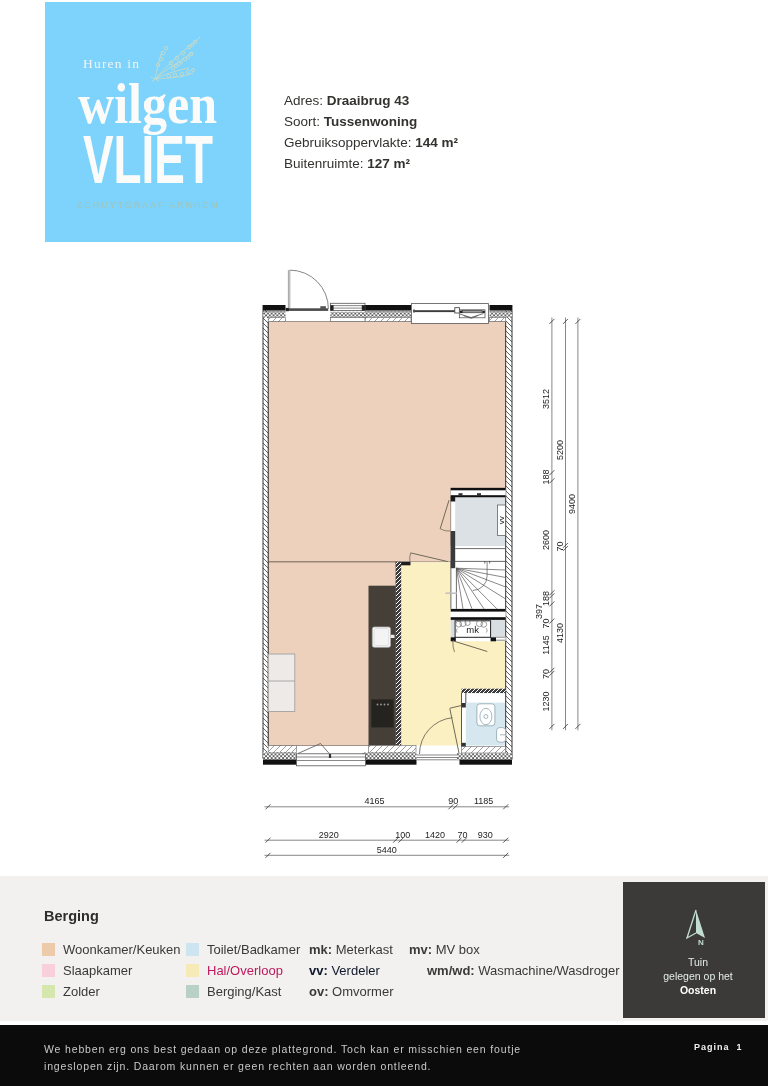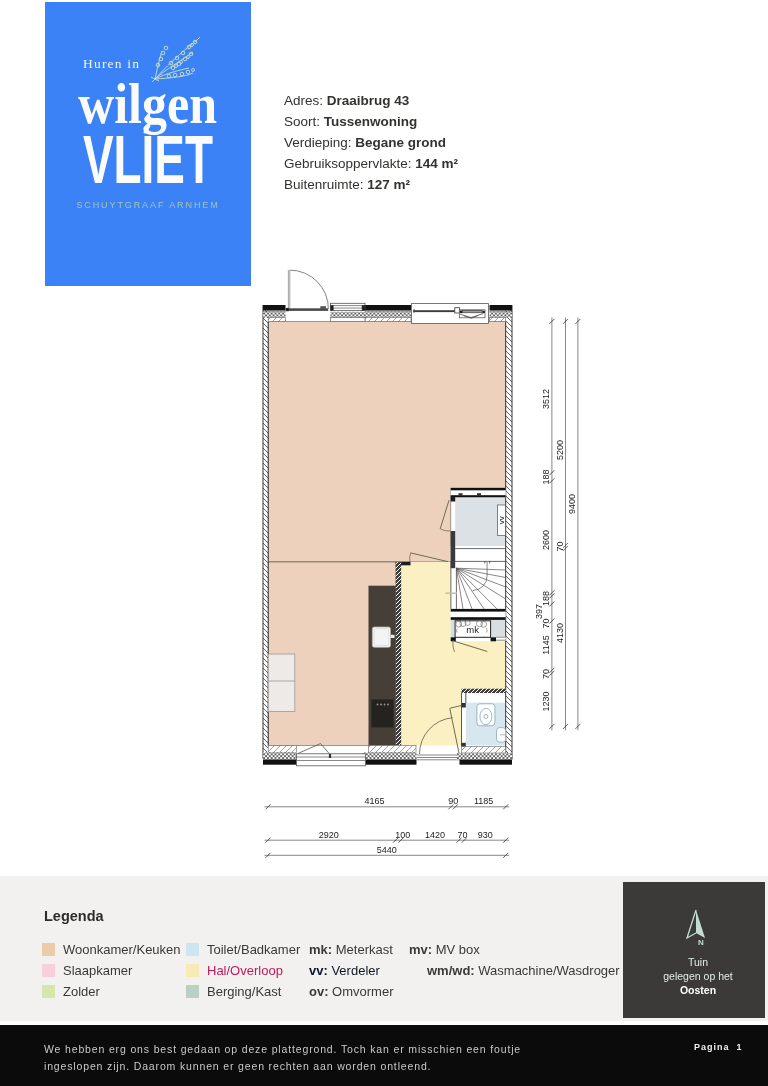--- a/index.html
+++ b/index.html
@@ -3,21 +3,21 @@
 <meta charset="utf-8">
 <style>
   html,body{margin:0;padding:0;}
   body{width:768px;height:1086px;position:relative;background:#ffffff;
        font-family:"Liberation Sans", sans-serif;overflow:hidden;}
   .abs{position:absolute;}
 </style>
 </head>
 <body>
 
-<div class="abs" id="logobox" style="left:45px;top:2px;width:206px;height:284px;background:#3b82f6;">
+<div class="abs" id="logobox" style="left:45px;top:2px;width:206px;height:240px;background:#7dd3fc;">
 <svg class="abs" style="left:0;top:0;" width="206" height="240" viewBox="0 0 206 240">
 
   <text x="38" y="66" font-family="Liberation Serif" font-size="13.5" letter-spacing="1.2" fill="#f4f3f1">Huren in</text>
 
   <g stroke="#bfdacd" fill="none" stroke-width="1">
     <path d="M110,77 C118,68 136,50 152,38 l3,-3"></path>
     <path d="M110,77 C120,68 137,58 148,50"></path>
     <path d="M110,77 C122,71 135,68 144,66"></path>
     <path d="M110,77 C124,76 140,75 148,71"></path>
     <path d="M110,77 C112,68 114,58 117,49"></path>
@@ -52,21 +52,20 @@
 
   <path d="M100,130 L104,124" stroke="#fbfbf9" stroke-width="3" stroke-linecap="round"></path>
 
   <text x="103" y="206" text-anchor="middle" font-family="Liberation Sans" font-size="9" letter-spacing="1.9" fill="#a3c4b6">SCHUYTGRAAF ARNHEM</text>
 </svg>
 </div>
 
 <div class="abs" style="left:284px;top:90px;font-size:13.5px;color:#33322f;line-height:21px;">
   <div>Adres: <b>Draaibrug 43</b></div>
   <div>Soort: <b>Tussenwoning</b></div>
-  <div>Verdieping: <b>Begane grond</b></div>
   <div>Gebruiksoppervlakte: <b>144 m²</b></div>
   <div>Buitenruimte: <b>127 m²</b></div>
 </div>
 
 <svg class="abs" style="left:250px;top:255px;" width="340" height="620" viewBox="250 255 340 620">
 <defs>
   <pattern id="pw" patternUnits="userSpaceOnUse" width="5" height="5">
     <rect width="5" height="5" fill="#ffffff"></rect>
     <path d="M-1,-1 L6,6" stroke="#555" stroke-width="0.9"></path>
   </pattern>
@@ -356,21 +355,21 @@
 <text x="402.7" y="837.7" text-anchor="middle">100</text>
 <text x="435" y="837.7" text-anchor="middle">1420</text>
 <text x="462.4" y="837.7" text-anchor="middle">70</text>
 <text x="485.3" y="837.7" text-anchor="middle">930</text>
 <text x="386.8" y="852.8" text-anchor="middle">5440</text>
 </g>
 </svg>
 
 <div class="abs" style="left:0;top:876px;width:768px;height:145px;background:#f2f1ef;"></div>
 
-<div class="abs" style="left:44px;top:908px;font-size:14.5px;font-weight:bold;color:#2e2d2b;">Legenda</div>
+<div class="abs" style="left:44px;top:908px;font-size:14.5px;font-weight:bold;color:#2e2d2b;">Berging</div>
 
 <div class="abs" style="left:42px;top:943px;width:13px;height:13px;background:#edcaa9;"></div>
 <div class="abs" style="left:63px;top:942px;font-size:13px;color:#3a3938;">Woonkamer/Keuken</div>
 
 <div class="abs" style="left:42px;top:964px;width:13px;height:13px;background:#f8cfdb;"></div>
 <div class="abs" style="left:63px;top:963px;font-size:13px;color:#3a3938;">Slaapkamer</div>
 
 <div class="abs" style="left:42px;top:985px;width:13px;height:13px;background:#d6e7ae;"></div>
 <div class="abs" style="left:63px;top:984px;font-size:13px;color:#3a3938;">Zolder</div>
 

